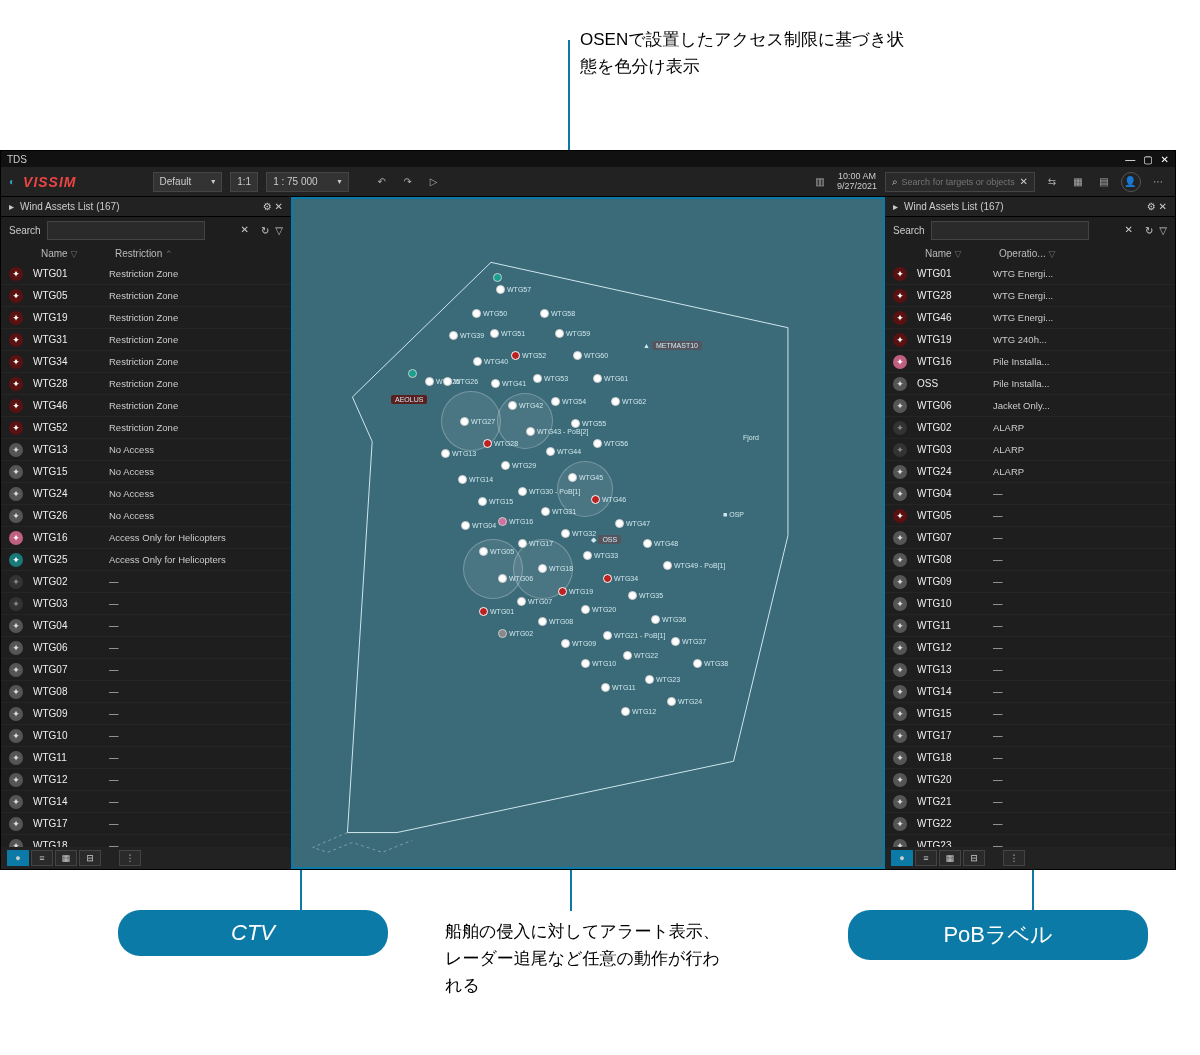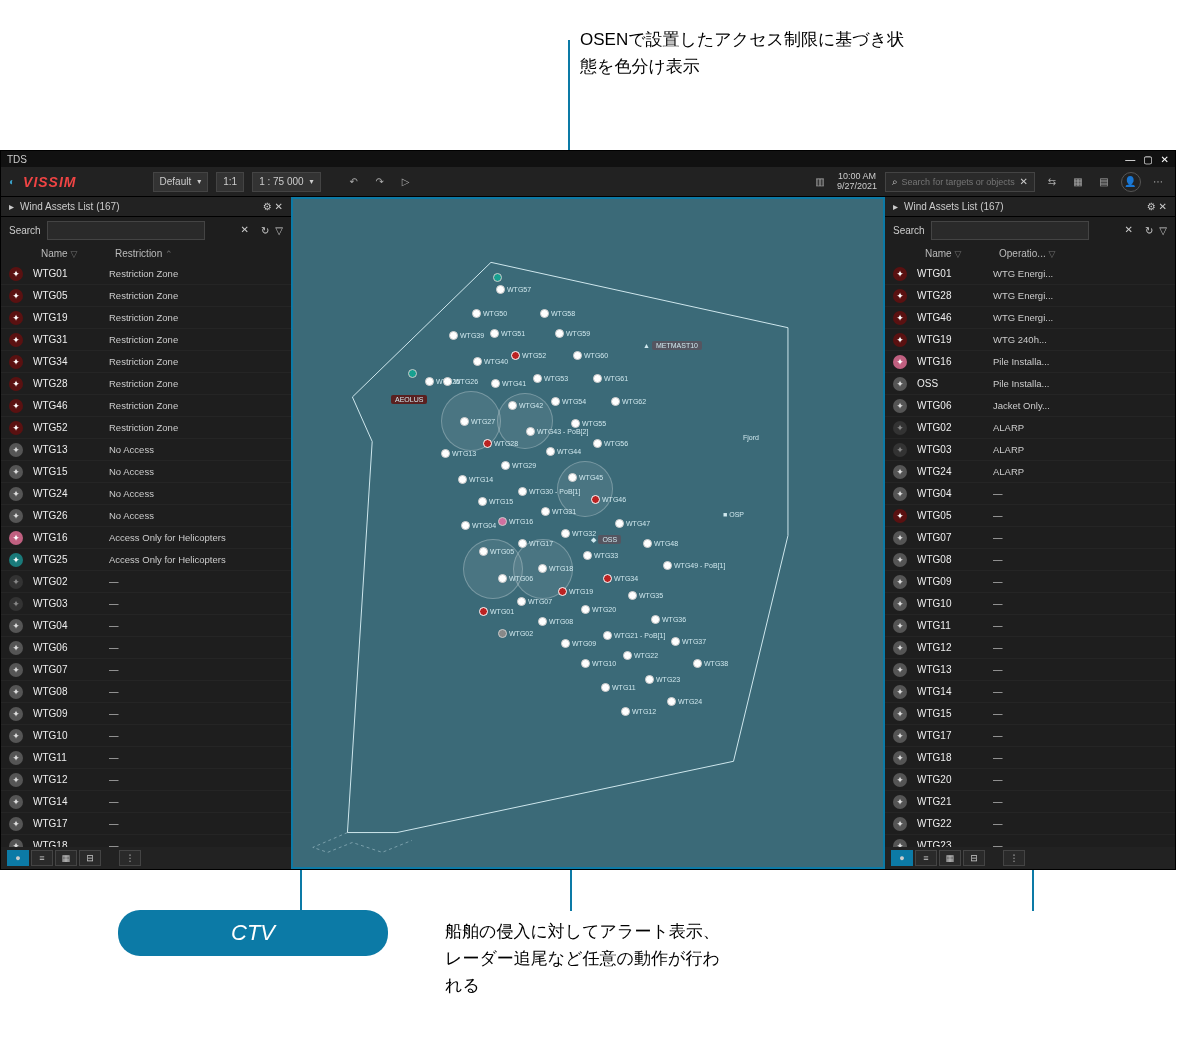--- a/index.html
+++ b/index.html
@@ -9,21 +9,21 @@
   .desc { font-size: 17px; line-height: 1.6; max-width: 300px; margin-top: 8px; }
   .leader { position: absolute; background: #0c7aa6; }
   .leader-dot { position: absolute; width: 10px; height: 10px; background: #0c7aa6; border-radius: 50%; }
   
   .app { position: absolute; left: 0; top: 150px; width: 1176px; height: 720px; background: #1b1c1f; color: #ccc; font-size: 10px; border: 1px solid #000; }
   .titlebar { height: 16px; background: #111; display: flex; align-items: center; padding: 0 6px; justify-content: space-between; }
   .titlebar .wbtns { display: flex; gap: 8px; color: #fff;}
   .toolbar { height: 30px; background: #222; display: flex; align-items: center; padding: 0 8px; gap: 8px; border-bottom: 1px solid #000;}
   .logo { font-weight: bold; font-style: italic; font-size: 14px; color: #ef4444; letter-spacing: 1px;}
   .spacer { flex: 1; }
-  .combo { background: #333; border: 1px solid #444; padding: 2px 6px; display: flex; align-items: center; gap: 6px; height: 20px;}
+  .combo { background: #333; border: 1px solid #444; padding: 2px 6px; display: flex; align-items: center; gap: 20px; height: 20px;}
   .combo .chev { font-size: 8px; }
   .tb-icon { width: 18px; height: 18px; display: flex; align-items: center; justify-content: center; color: #aaa; }
   .tb-time { font-size: 9px; line-height: 1.1; text-align: center; }
   .searchbox { background: #2a2a2a; border:1px solid #444; height:20px; width:150px; display:flex; align-items:center; padding:0 6px; gap:4px;}
   .searchbox input { background:transparent; border:none; color:#888; font-size:9px; width:100%; outline:none;}
   .main { display: flex; height: calc(100% - 46px); }
   .panel { width: 290px; background: #1e1e1e; display:flex; flex-direction:column;}
   .panel-right { width: 290px; }
   .phdr { display:flex; align-items:center; justify-content:space-between; padding:4px 8px; background:#222; border-bottom:1px solid #000;}
   .psearch { display:flex; align-items:center; padding:4px 8px; gap:6px;}
@@ -71,20 +71,21 @@
 <div class="leader" style="left:300px; top:815px; width:2px; height:96px;"></div>
 <div class="leader-dot" style="left:296px; top:808px;"></div>
 
 <div class="callout" style="left:445px; top:910px;">
   <div class="desc" style="max-width:280px;">船舶の侵入に対してアラート表示、レーダー追尾など任意の動作が行われる</div>
 </div>
 <div class="leader" style="left:570px; top:835px; width:2px; height:76px;"></div>
 <div class="leader-dot" style="left:566px; top:828px;"></div>
 
 <div class="callout" style="left:848px; top:910px;">
+  <div class="pill" style="min-width:300px;">PoBラベル</div>
 </div>
 <div class="leader" style="left:1032px; top:835px; width:2px; height:76px;"></div>
 <div class="leader-dot" style="left:1028px; top:828px;"></div>
 
 <div class="app">
 
   <div class="titlebar">
     <span>TDS</span>
     <div class="wbtns">
       <span>—</span>

